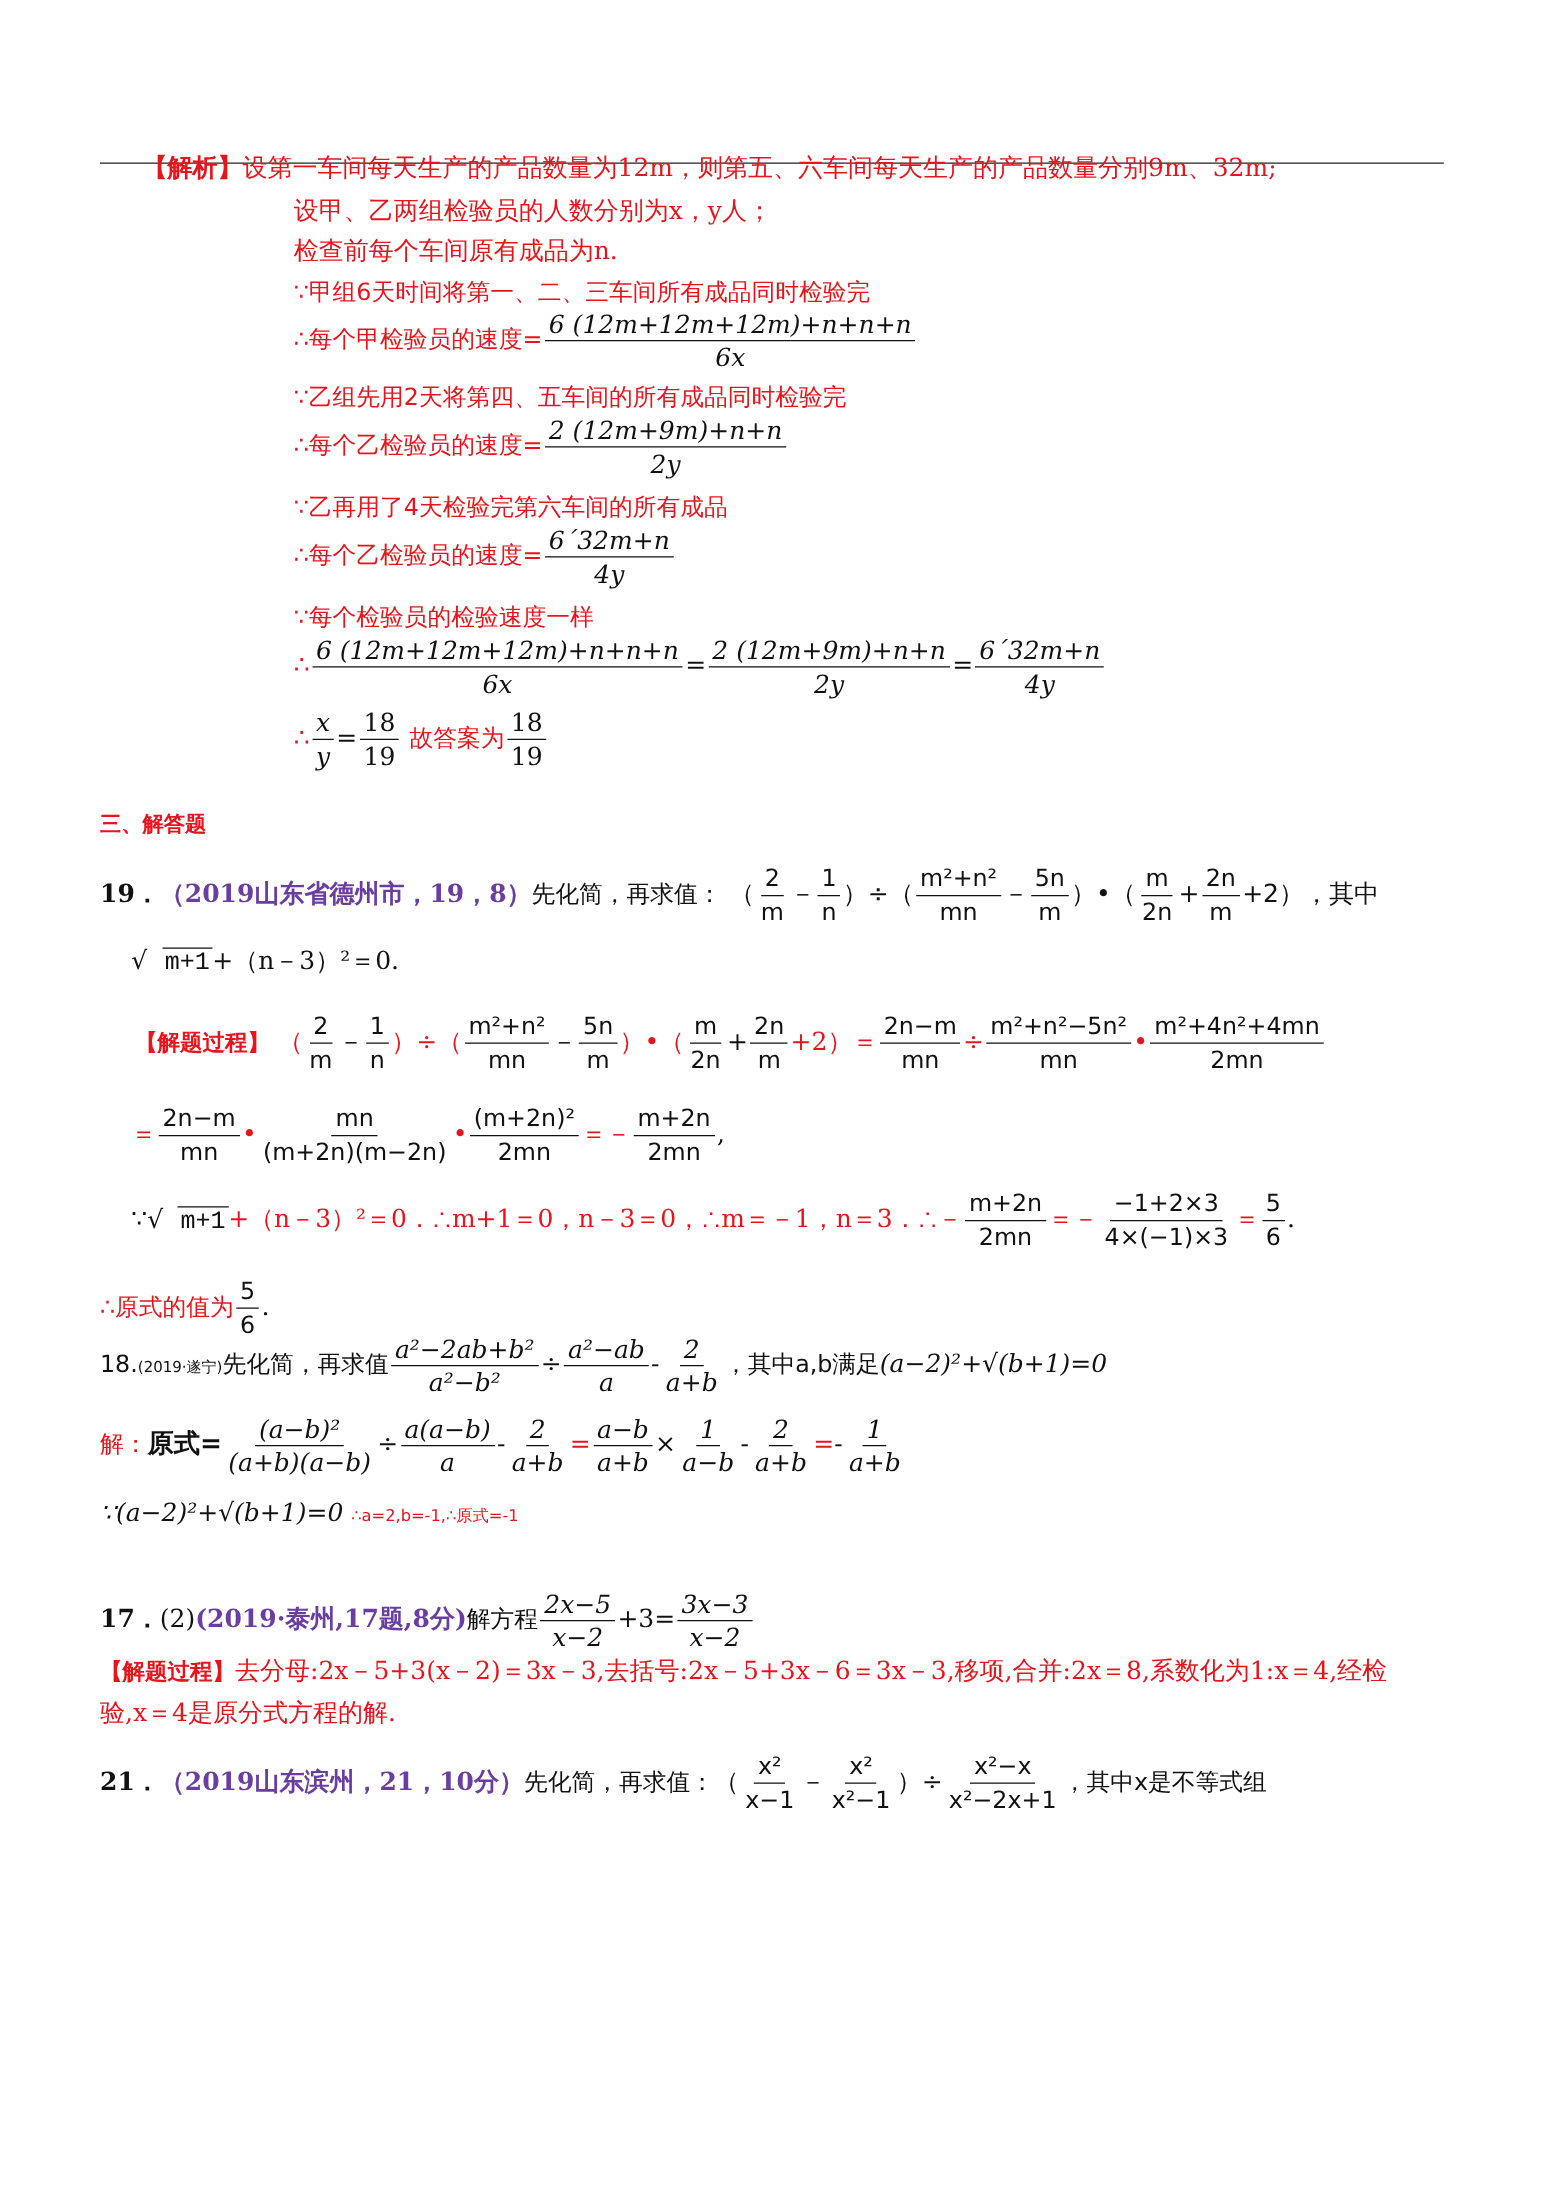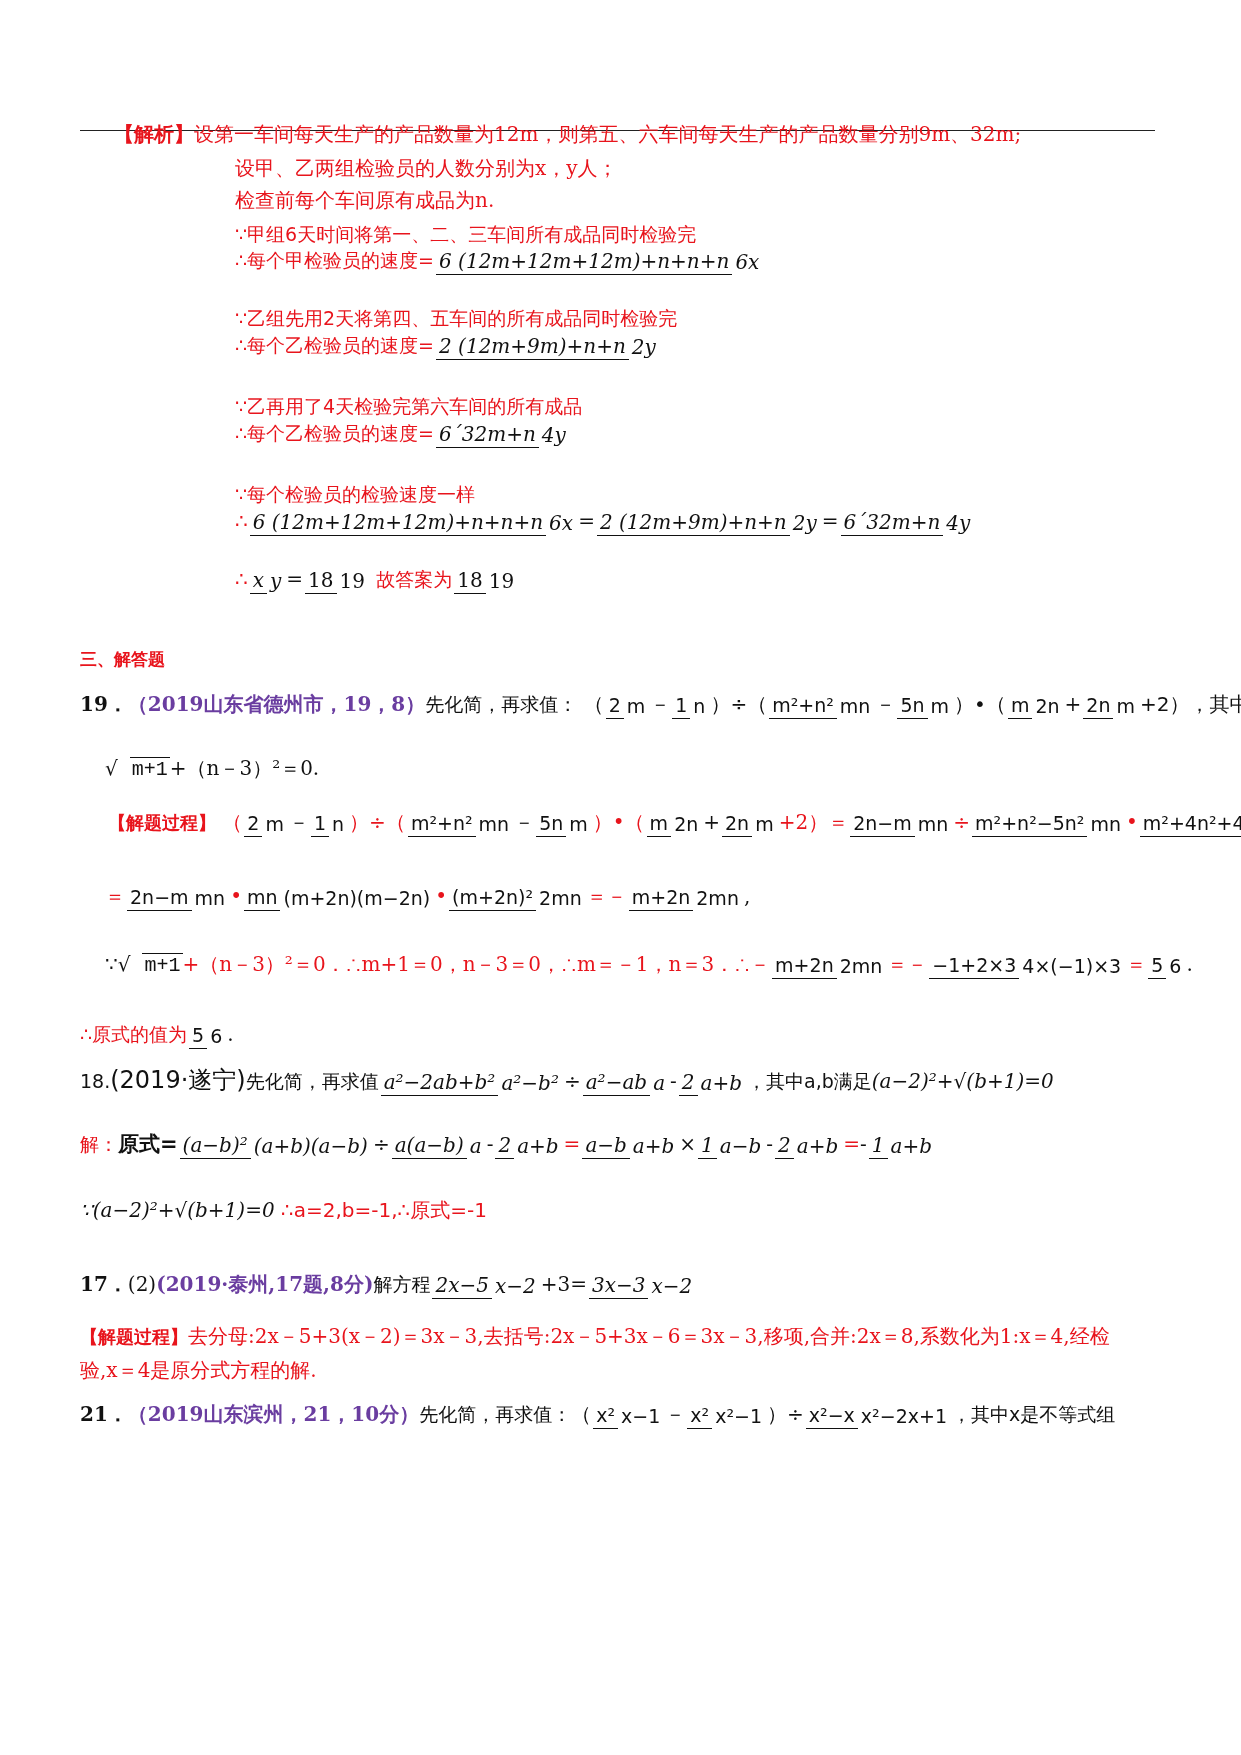--- a/index.html
+++ b/index.html
@@ -4,21 +4,21 @@
 <style>
   html,body{margin:0;padding:0;background:#fff;}
   body{width:1241px;height:1755px;position:relative;overflow:hidden;
        font-family:"DejaVu Serif","Liberation Serif",serif;color:#111;}
   .abs{position:absolute;white-space:nowrap;}
   .red{color:#e8141c;}
   .purple{color:#6a3da0;font-weight:bold;}
   .bold{font-weight:bold;}
   .rule{position:absolute;left:80px;top:130px;width:1075px;height:1px;background:#222;}
   .t{font-size:20px;line-height:28px;}
-  .frac{display:inline-flex;flex-direction:row;align-items:center;vertical-align:middle;margin:0 2px;}
+  .frac{display:inline-flex;flex-direction:column;align-items:center;vertical-align:middle;margin:0 2px;}
   .frac .num{padding:0 3px;border-bottom:1.3px solid #111;line-height:26px;}
   .frac .den{padding:0 3px;line-height:26px;}
   .frac.sans{font-family:"DejaVu Sans","Liberation Sans",sans-serif;font-size:19px;}
   .it{font-style:italic;}
   .sans{font-family:"DejaVu Sans","Liberation Sans",sans-serif;}
   .sqrt{border-top:1.3px solid #111;padding:0 2px;margin-left:12px;font-family:Liberation Mono, monospace;}
   .rad::before{content:"√";}
 </style>
 </head>
 <body>
@@ -164,21 +164,21 @@
     </span>.
 </div>
 <div class="abs t" style="left:80px;top:1020px;">
   <span class="red sans" style="font-size:19px;">∴原式的值为</span><span class="frac sans">
       <span class="num">5</span>
       <span class="den">6</span>
     </span>.
 </div>
 
 <div class="abs t" style="left:80px;top:1066px;">
-  <span class="sans" style="font-size:19px;">18.</span><span class="sans" style="font-size:24px;">(2019·遂宁)</span><span class="sans" style="font-size:19px;">先化简，再求值</span><span class="frac it">
+  <span class="sans" style="font-size:19px;">18.</span><span class="sans" style="font-size:12px;">(2019·遂宁)</span><span class="sans" style="font-size:19px;">先化简，再求值</span><span class="frac it">
       <span class="num">a²−2ab+b²</span>
       <span class="den">a²−b²</span>
     </span>÷<span class="frac it">
       <span class="num">a²−ab</span>
       <span class="den">a</span>
     </span>-<span class="frac it">
       <span class="num">2</span>
       <span class="den">a+b</span>
     </span><span class="sans" style="font-size:19px;">，其中a,b满足</span><span class="it">(a−2)²+√(b+1)=0</span>
 </div>
@@ -200,21 +200,21 @@
       <span class="den">a−b</span>
     </span>-<span class="frac it">
       <span class="num">2</span>
       <span class="den">a+b</span>
     </span><span class="red">=</span>-<span class="frac it">
       <span class="num">1</span>
       <span class="den">a+b</span>
     </span>
 </div>
 <div class="abs t" style="left:80px;top:1196px;">
-  <span class="it">∵(a−2)²+√(b+1)=0</span> <span class="red sans" style="font-size:20px;">∴a=2,b=-1,∴原式=-1</span>
+  <span class="it">∵(a−2)²+√(b+1)=0</span> <span class="red sans" style="font-size:13px;">∴a=2,b=-1,∴原式=-1</span>
 </div>
 
 <div class="abs t" style="left:80px;top:1270px;">
   <span class="bold">17．</span><span>(2)</span><span class="purple">(2019·泰州,17题,8分)</span><span class="sans" style="font-size:19px;">解方程</span><span class="frac it">
       <span class="num">2x−5</span>
       <span class="den">x−2</span>
     </span><span>+3=</span><span class="frac it">
       <span class="num">3x−3</span>
       <span class="den">x−2</span>
     </span>

